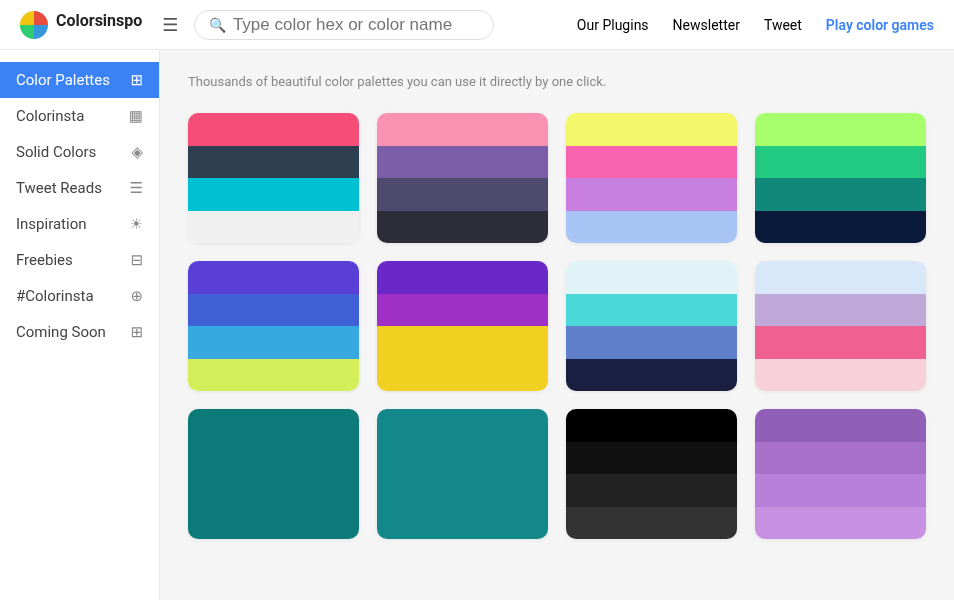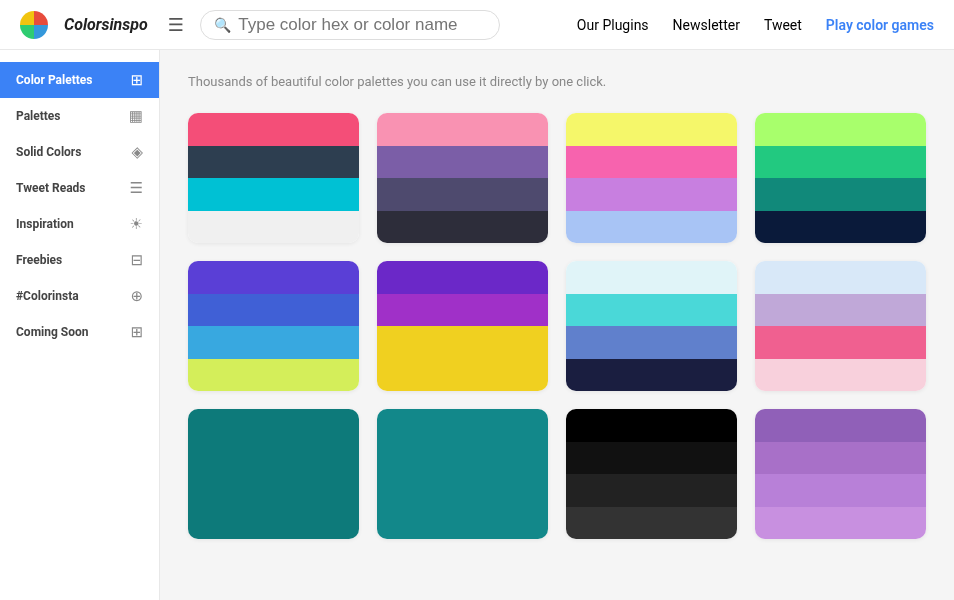--- a/index.html
+++ b/index.html
@@ -3,21 +3,21 @@
   <meta charset="utf-8">
   <style>
     * { box-sizing: border-box; margin: 0; padding: 0; }
     body { font-family: -apple-system, BlinkMacSystemFont, 'Segoe UI', Roboto, sans-serif; background: #f5f5f5; display: flex; flex-direction: column; height: 600px; overflow: hidden; }
 
     
     .header {
       display: flex; align-items: center; background: #fff; padding: 0 20px; height: 50px;
       border-bottom: 1px solid #e8e8e8; flex-shrink: 0; gap: 16px;
     }
-    .logo { display: flex; align-items: center; gap: 16px; font-weight: 700; font-size: 16px; color: #222; text-decoration: none; font-style: italic; }
+    .logo { display: flex; align-items: flex-start; gap: 8px; font-weight: 700; font-size: 16px; color: #222; text-decoration: none; }
     .logo-icon { width: 28px; height: 28px; border-radius: 50%; background: conic-gradient(#e74c3c 0deg 90deg, #3498db 90deg 180deg, #2ecc71 180deg 270deg, #f1c40f 270deg 360deg); }
     .hamburger { color: #555; cursor: pointer; font-size: 18px; margin-left: 4px; }
     .search-bar {
       display: flex; align-items: center; border: 1px solid #ddd; border-radius: 20px;
       padding: 4px 14px; gap: 6px; flex: 1; max-width: 300px; background: #fff;
     }
     .search-bar input { border: none; outline: none; font-size: 17px; color: #888; width: 100%; background: transparent; }
     .search-icon-svg { color: #aaa; font-size: 14px; }
     .header-nav { display: flex; align-items: center; gap: 24px; margin-left: auto; }
     .header-nav a { text-decoration: none; font-size: 14px; color: #000000; }
@@ -31,21 +31,21 @@
       width: 160px; background: #fff; border-right: 1px solid #e8e8e8; flex-shrink: 0;
       padding: 12px 0; overflow-y: auto;
     }
     .sidebar-item {
       display: flex; align-items: center; justify-content: space-between;
       padding: 9px 16px; cursor: pointer; font-size: 13.5px; color: #444;
       transition: background 0.15s;
     }
     .sidebar-item.active { background: #3b82f6; color: #fff; border-radius: 0; }
     .sidebar-item.active .si-icon { color: #fff; }
-    .si-label { font-size: 12px; font-weight: 700; text-align: center; }
+    .si-label { font-size: 15px; font-weight: 400; text-align: center; }
     .si-icon { font-size: 15px; color: #888; }
 
     
     .main { flex: 1; overflow-y: auto; padding: 24px 28px; background: #f5f5f5; }
     .page-title { font-size: 22px; font-weight: 700; color: #222; margin-bottom: 6px; }
     .page-subtitle { font-size: 13px; color: #888; margin-bottom: 24px; }
 
     
     .palette-grid { display: grid; grid-template-columns: repeat(4, 1fr); gap: 18px; }
     .palette-card {
@@ -79,21 +79,21 @@
 
 <div class="layout">
 
   <aside class="sidebar">
 
   <div class="sidebar-item active">
       <span class="si-label">Color Palettes</span>
       <span class="si-icon">⊞</span>
     </div>
       <div class="sidebar-item">
-      <span class="si-label">Palettes</span>
+      <span class="si-label">Colorinsta</span>
       <span class="si-icon">▦</span>
     </div>
       <div class="sidebar-item">
       <span class="si-label">Solid Colors</span>
       <span class="si-icon">◈</span>
     </div>
       <div class="sidebar-item">
       <span class="si-label">Tweet Reads</span>
       <span class="si-icon">☰</span>
     </div>

